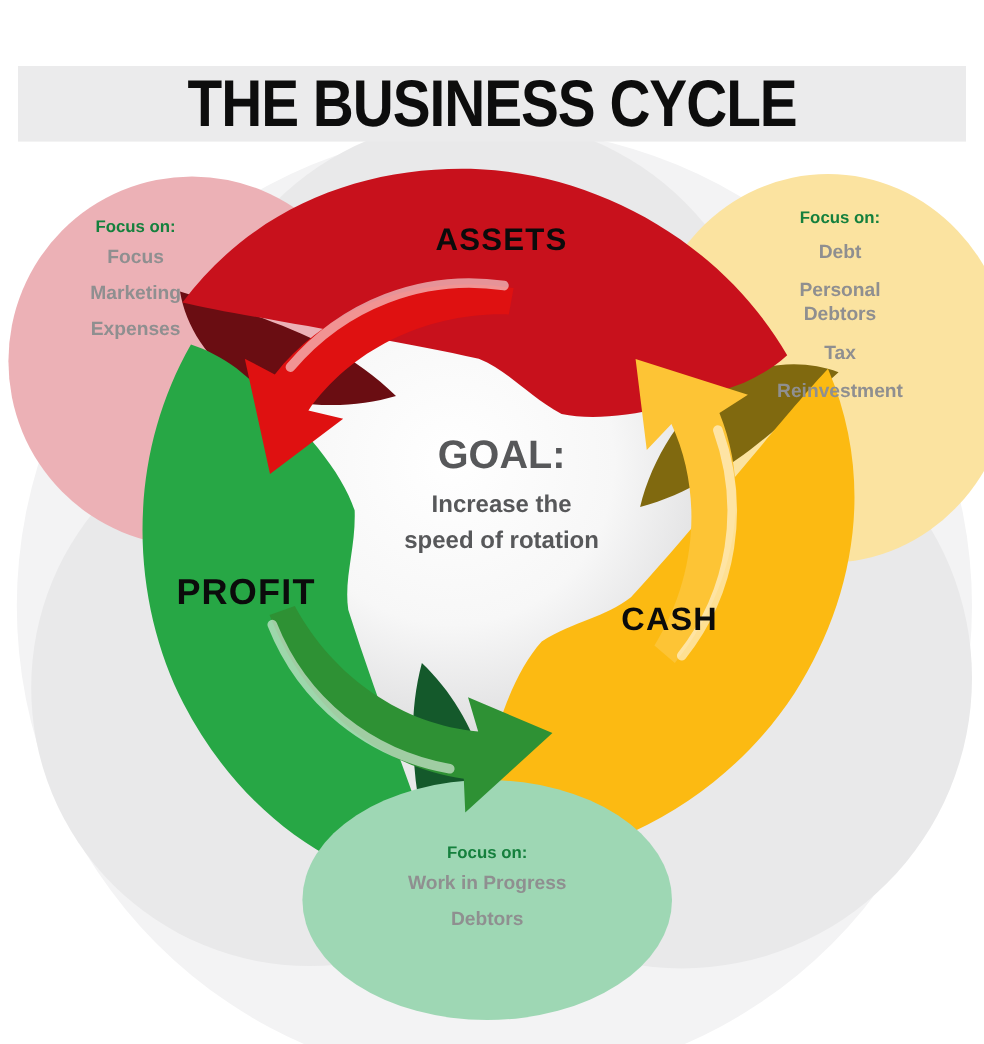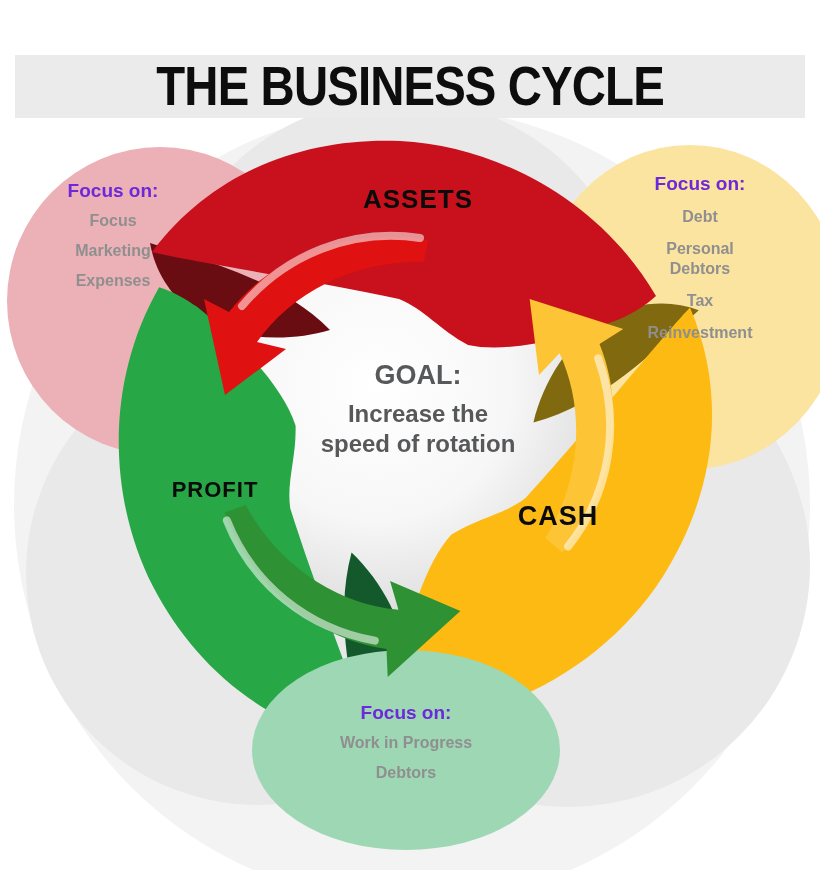--- a/index.html
+++ b/index.html
@@ -6,26 +6,26 @@
   body{width:820px;height:870px;position:relative;overflow:hidden;
        font-family:"Liberation Sans",sans-serif;}
   #stage{position:absolute;left:0;top:0;width:708px;height:870px;}
   svg{position:absolute;left:0;top:0;}
   .txt{position:absolute;text-align:center;z-index:5;}
   .title-band{left:15px;top:55px;width:790px;height:63px;line-height:63px;}
   .title-band span{display:inline-block;transform:scaleX(.86);transform-origin:center;
        font-size:55px;font-weight:bold;letter-spacing:-1px;color:#0d0d0d;white-space:nowrap;}
   .seg-label{font-weight:bold;color:#0b0b0b;letter-spacing:1px;white-space:nowrap;}
   .lbl-assets{left:318px;top:184px;width:200px;font-size:26px;}
-  .lbl-profit{left:115px;top:477px;width:200px;font-size:22px;}
+  .lbl-profit{left:105px;top:477px;width:200px;font-size:30px;}
   .lbl-cash{left:458px;top:501px;width:200px;font-size:27px;}
   .goal{left:268px;top:360px;width:300px;color:#57585a;}
-  .goal .g-head{font-size:27px;font-weight:bold;margin-bottom:8px;}
-  .goal .g-line{font-size:24px;font-weight:bold;line-height:30px;}
-  .bubble-txt .b-head{font-size:19px;font-weight:bold;color:#6d28d9;margin-bottom:9px;}
+  .goal .g-head{font-size:33px;font-weight:bold;margin-bottom:8px;}
+  .goal .g-line{font-size:20px;font-weight:bold;line-height:30px;}
+  .bubble-txt .b-head{font-size:14px;font-weight:bold;color:#15803d;margin-bottom:9px;}
   .bubble-txt .b-item{font-size:16px;font-weight:bold;color:#8f8f90;margin-bottom:10px;line-height:20px;}
   .bubble-sales{left:13px;top:180px;width:200px;}
   .bubble-debt{left:610px;top:173px;width:180px;}
   .bubble-debt .b-item{width:132px;margin-left:auto;margin-right:auto;margin-top:12px;}
   .bubble-wip{left:306px;top:702px;width:200px;}
 </style>
 </head>
 <body>
 
 <div id="stage">

